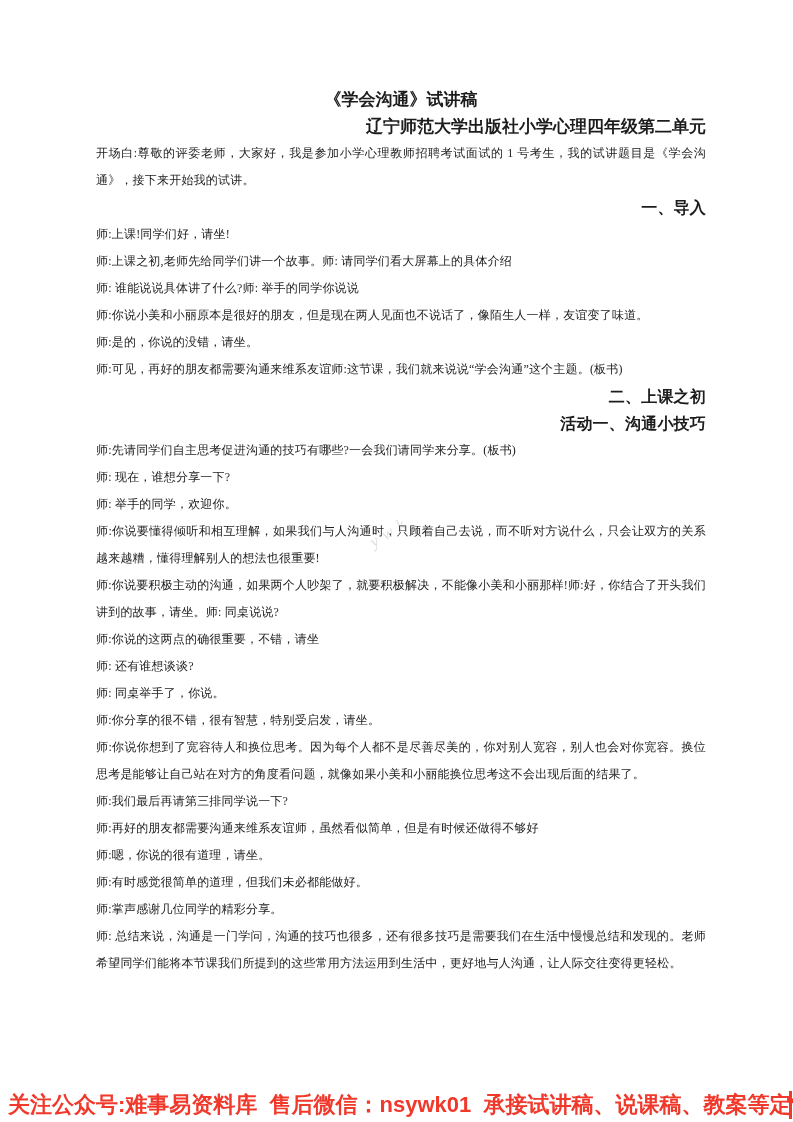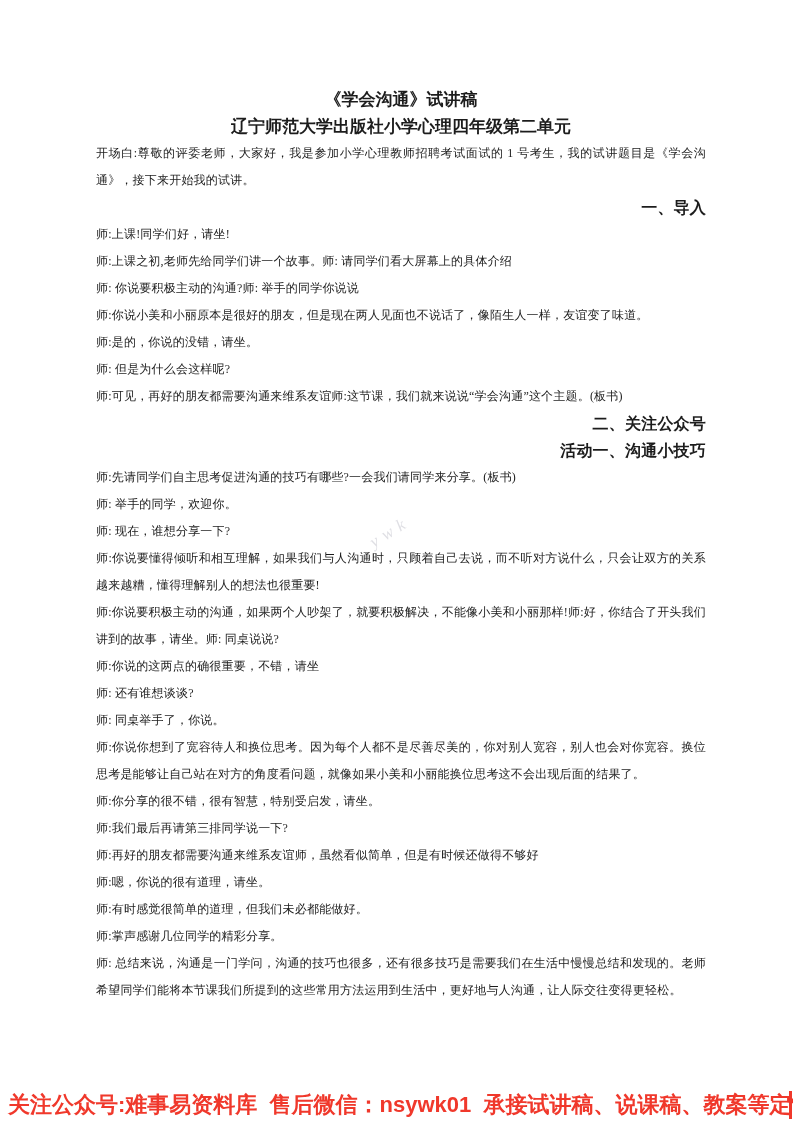--- a/index.html
+++ b/index.html
@@ -18,21 +18,21 @@
     width:610px;
   }
   .doc-title{
     text-align:center;
     font-weight:bold;
     font-size:17px;
     line-height:27px;
     margin:0;
   }
   .doc-subtitle{
-    text-align:center;
+    text-align:right;
     font-weight:bold;
     font-size:17px;
     line-height:27px;
     margin:0;
   }
   p.line{
     margin:0;
     font-size:12px;
     line-height:27px;
     text-align:justify;
@@ -79,37 +79,36 @@
 <div class="page">
 
   <div class="content">
     <p class="doc-title">《学会沟通》试讲稿</p>
     <p class="doc-subtitle">辽宁师范大学出版社小学心理四年级第二单元</p>
 
     <p class="line">开场白:尊敬的评委老师，大家好，我是参加小学心理教师招聘考试面试的 1 号考生，我的试讲题目是《学会沟通》，接下来开始我的试讲。</p>
     <p class="line heading">一、导入</p>
     <p class="line">师:上课!同学们好，请坐!</p>
     <p class="line">师:上课之初,老师先给同学们讲一个故事。师: 请同学们看大屏幕上的具体介绍</p>
-    <p class="line">师: 你说要积极主动的沟通?师: 举手的同学你说说</p>
+    <p class="line">师: 谁能说说具体讲了什么?师: 举手的同学你说说</p>
     <p class="line">师:你说小美和小丽原本是很好的朋友，但是现在两人见面也不说话了，像陌生人一样，友谊变了味道。</p>
     <p class="line">师:是的，你说的没错，请坐。</p>
-    <p class="line">师: 但是为什么会这样呢?</p>
     <p class="line">师:可见，再好的朋友都需要沟通来维系友谊师:这节课，我们就来说说“学会沟通”这个主题。(板书)</p>
-    <p class="line heading">二、关注公众号</p>
+    <p class="line heading">二、上课之初</p>
     <p class="line heading">活动一、沟通小技巧</p>
     <p class="line">师:先请同学们自主思考促进沟通的技巧有哪些?一会我们请同学来分享。(板书)</p>
+    <p class="line">师: 现在，谁想分享一下?</p>
     <p class="line">师: 举手的同学，欢迎你。</p>
-    <p class="line">师: 现在，谁想分享一下?</p>
     <p class="line">师:你说要懂得倾听和相互理解，如果我们与人沟通时，只顾着自己去说，而不听对方说什么，只会让双方的关系越来越糟，懂得理解别人的想法也很重要!</p>
     <p class="line">师:你说要积极主动的沟通，如果两个人吵架了，就要积极解决，不能像小美和小丽那样!师:好，你结合了开头我们讲到的故事，请坐。师: 同桌说说?</p>
     <p class="line">师:你说的这两点的确很重要，不错，请坐</p>
     <p class="line">师: 还有谁想谈谈?</p>
     <p class="line">师: 同桌举手了，你说。</p>
+    <p class="line">师:你分享的很不错，很有智慧，特别受启发，请坐。</p>
     <p class="line">师:你说你想到了宽容待人和换位思考。因为每个人都不是尽善尽美的，你对别人宽容，别人也会对你宽容。换位思考是能够让自己站在对方的角度看问题，就像如果小美和小丽能换位思考这不会出现后面的结果了。</p>
-    <p class="line">师:你分享的很不错，很有智慧，特别受启发，请坐。</p>
     <p class="line">师:我们最后再请第三排同学说一下?</p>
     <p class="line">师:再好的朋友都需要沟通来维系友谊师，虽然看似简单，但是有时候还做得不够好</p>
     <p class="line">师:嗯，你说的很有道理，请坐。</p>
     <p class="line">师:有时感觉很简单的道理，但我们未必都能做好。</p>
     <p class="line">师:掌声感谢几位同学的精彩分享。</p>
     <p class="line">师: 总结来说，沟通是一门学问，沟通的技巧也很多，还有很多技巧是需要我们在生活中慢慢总结和发现的。老师希望同学们能将本节课我们所提到的这些常用方法运用到生活中，更好地与人沟通，让人际交往变得更轻松。</p>
 
   </div>
 
   <div class="watermark">ywk</div>

